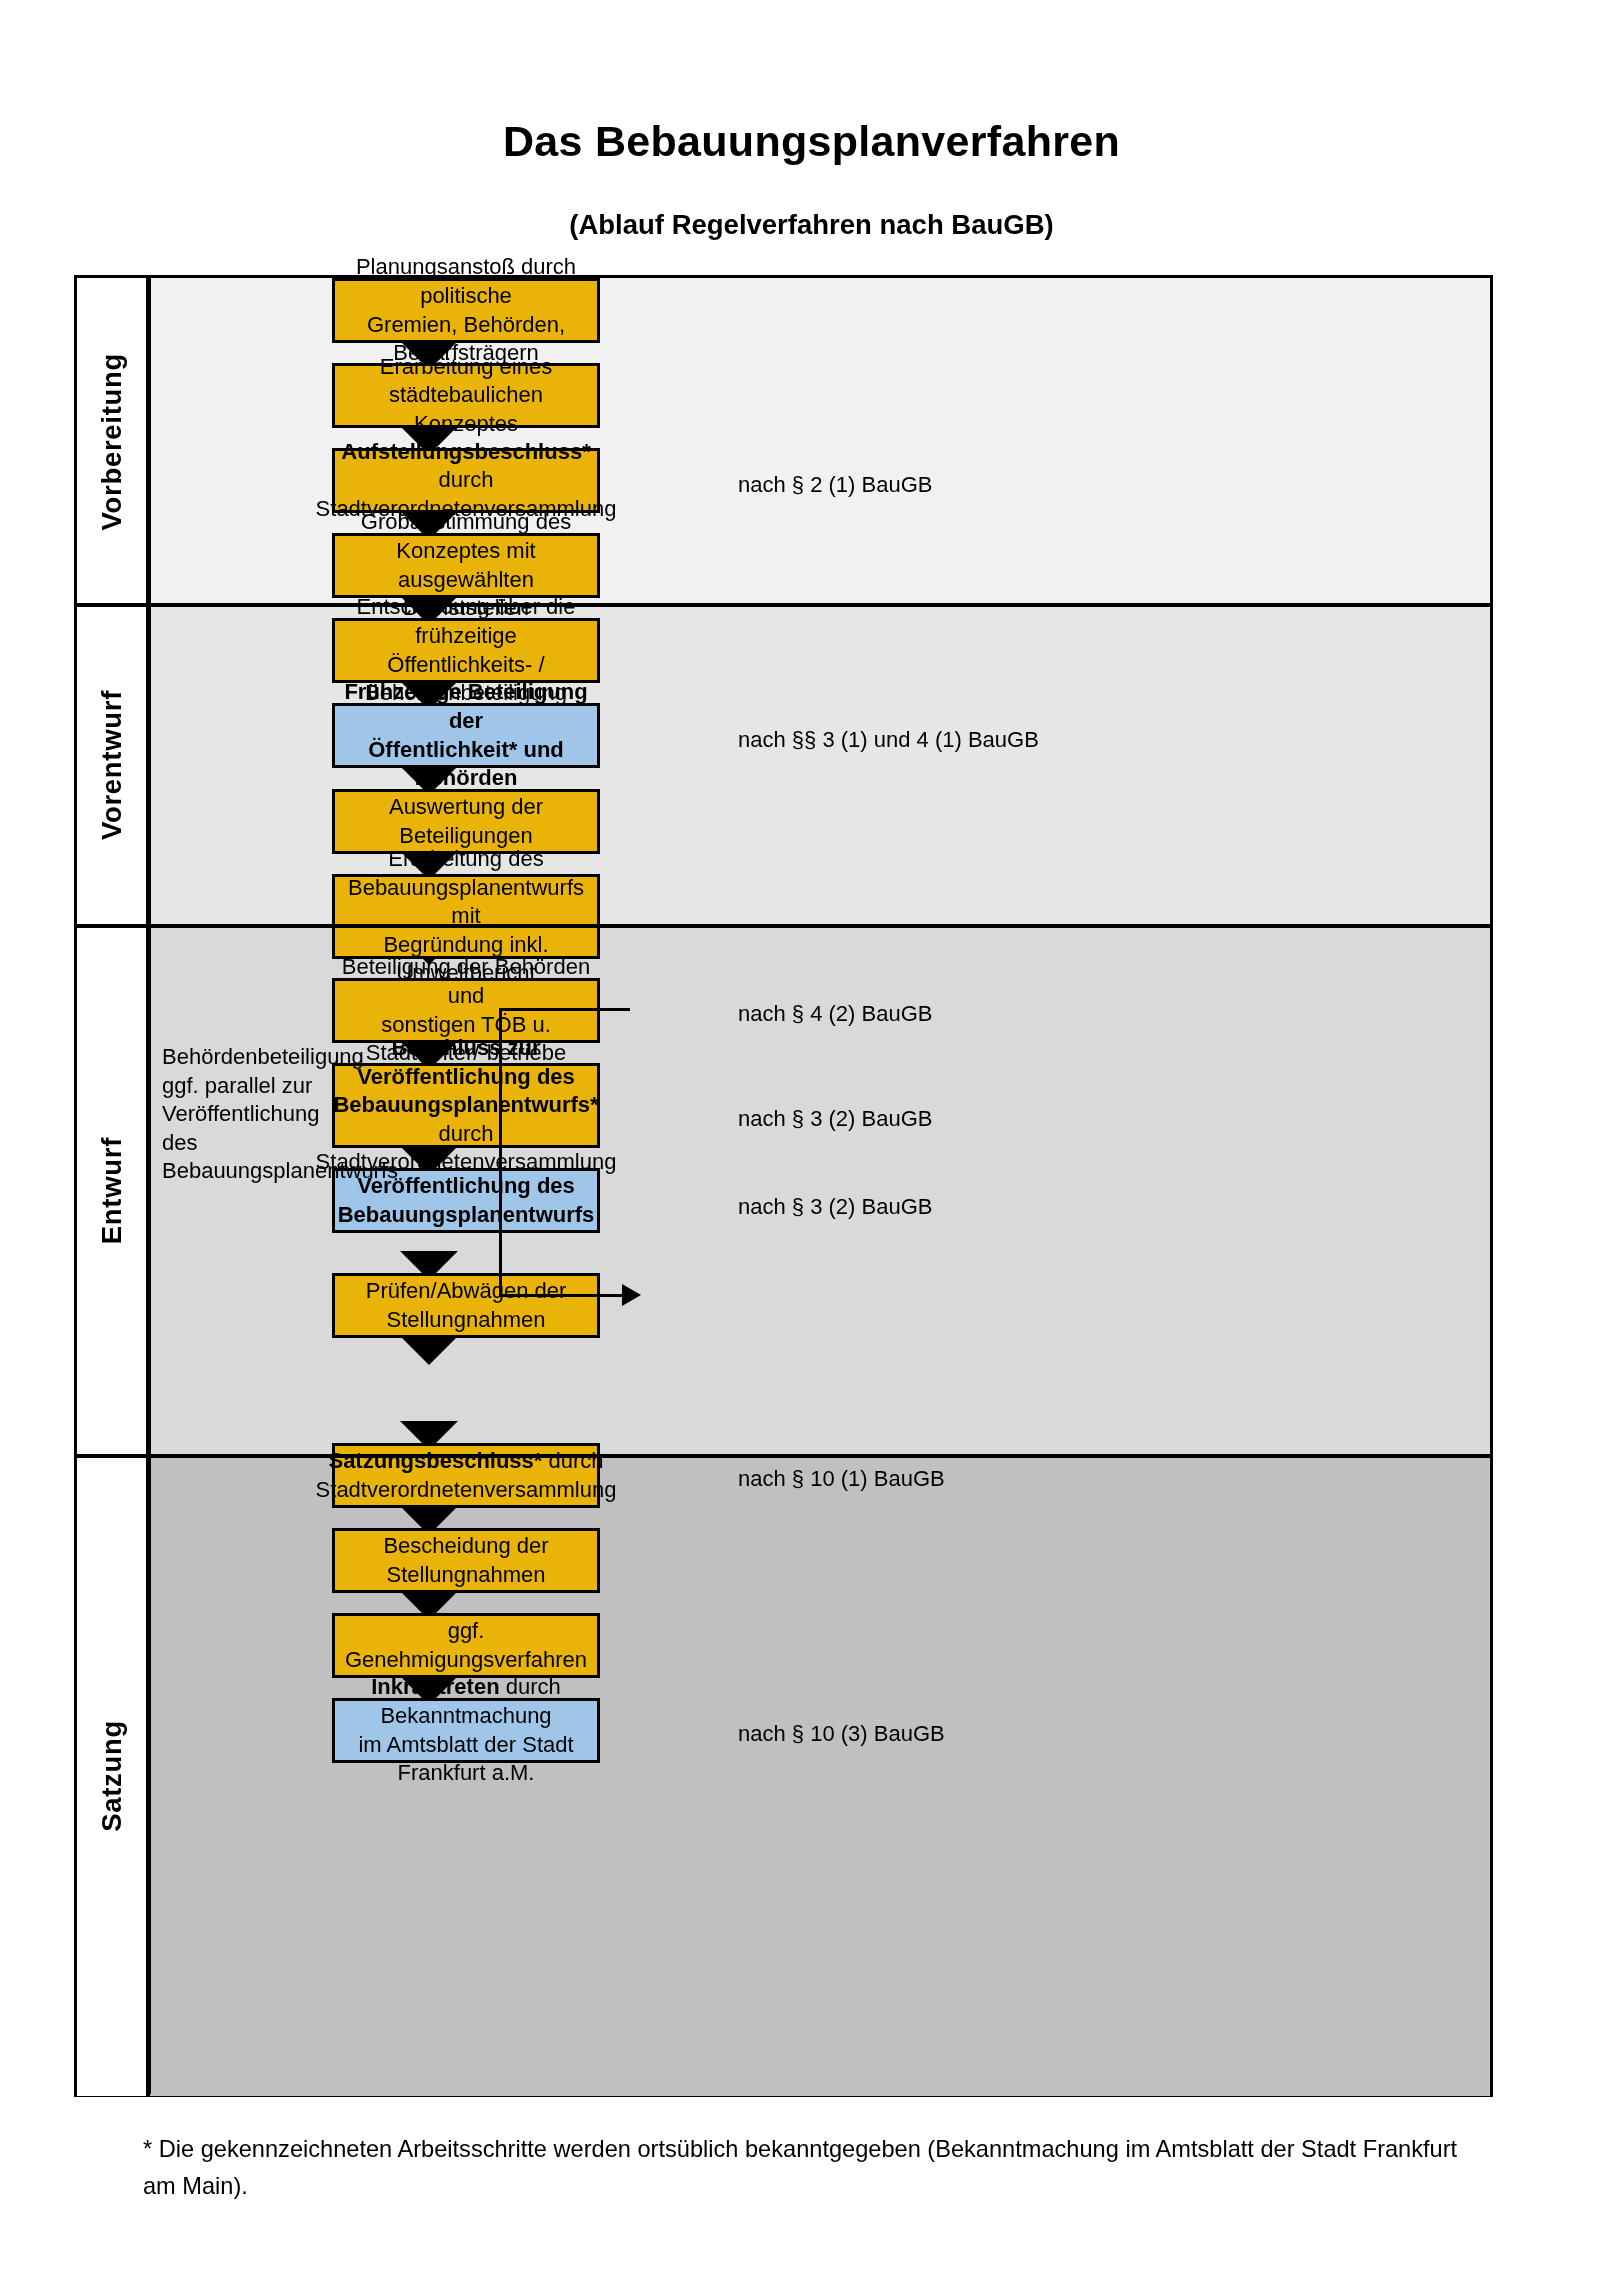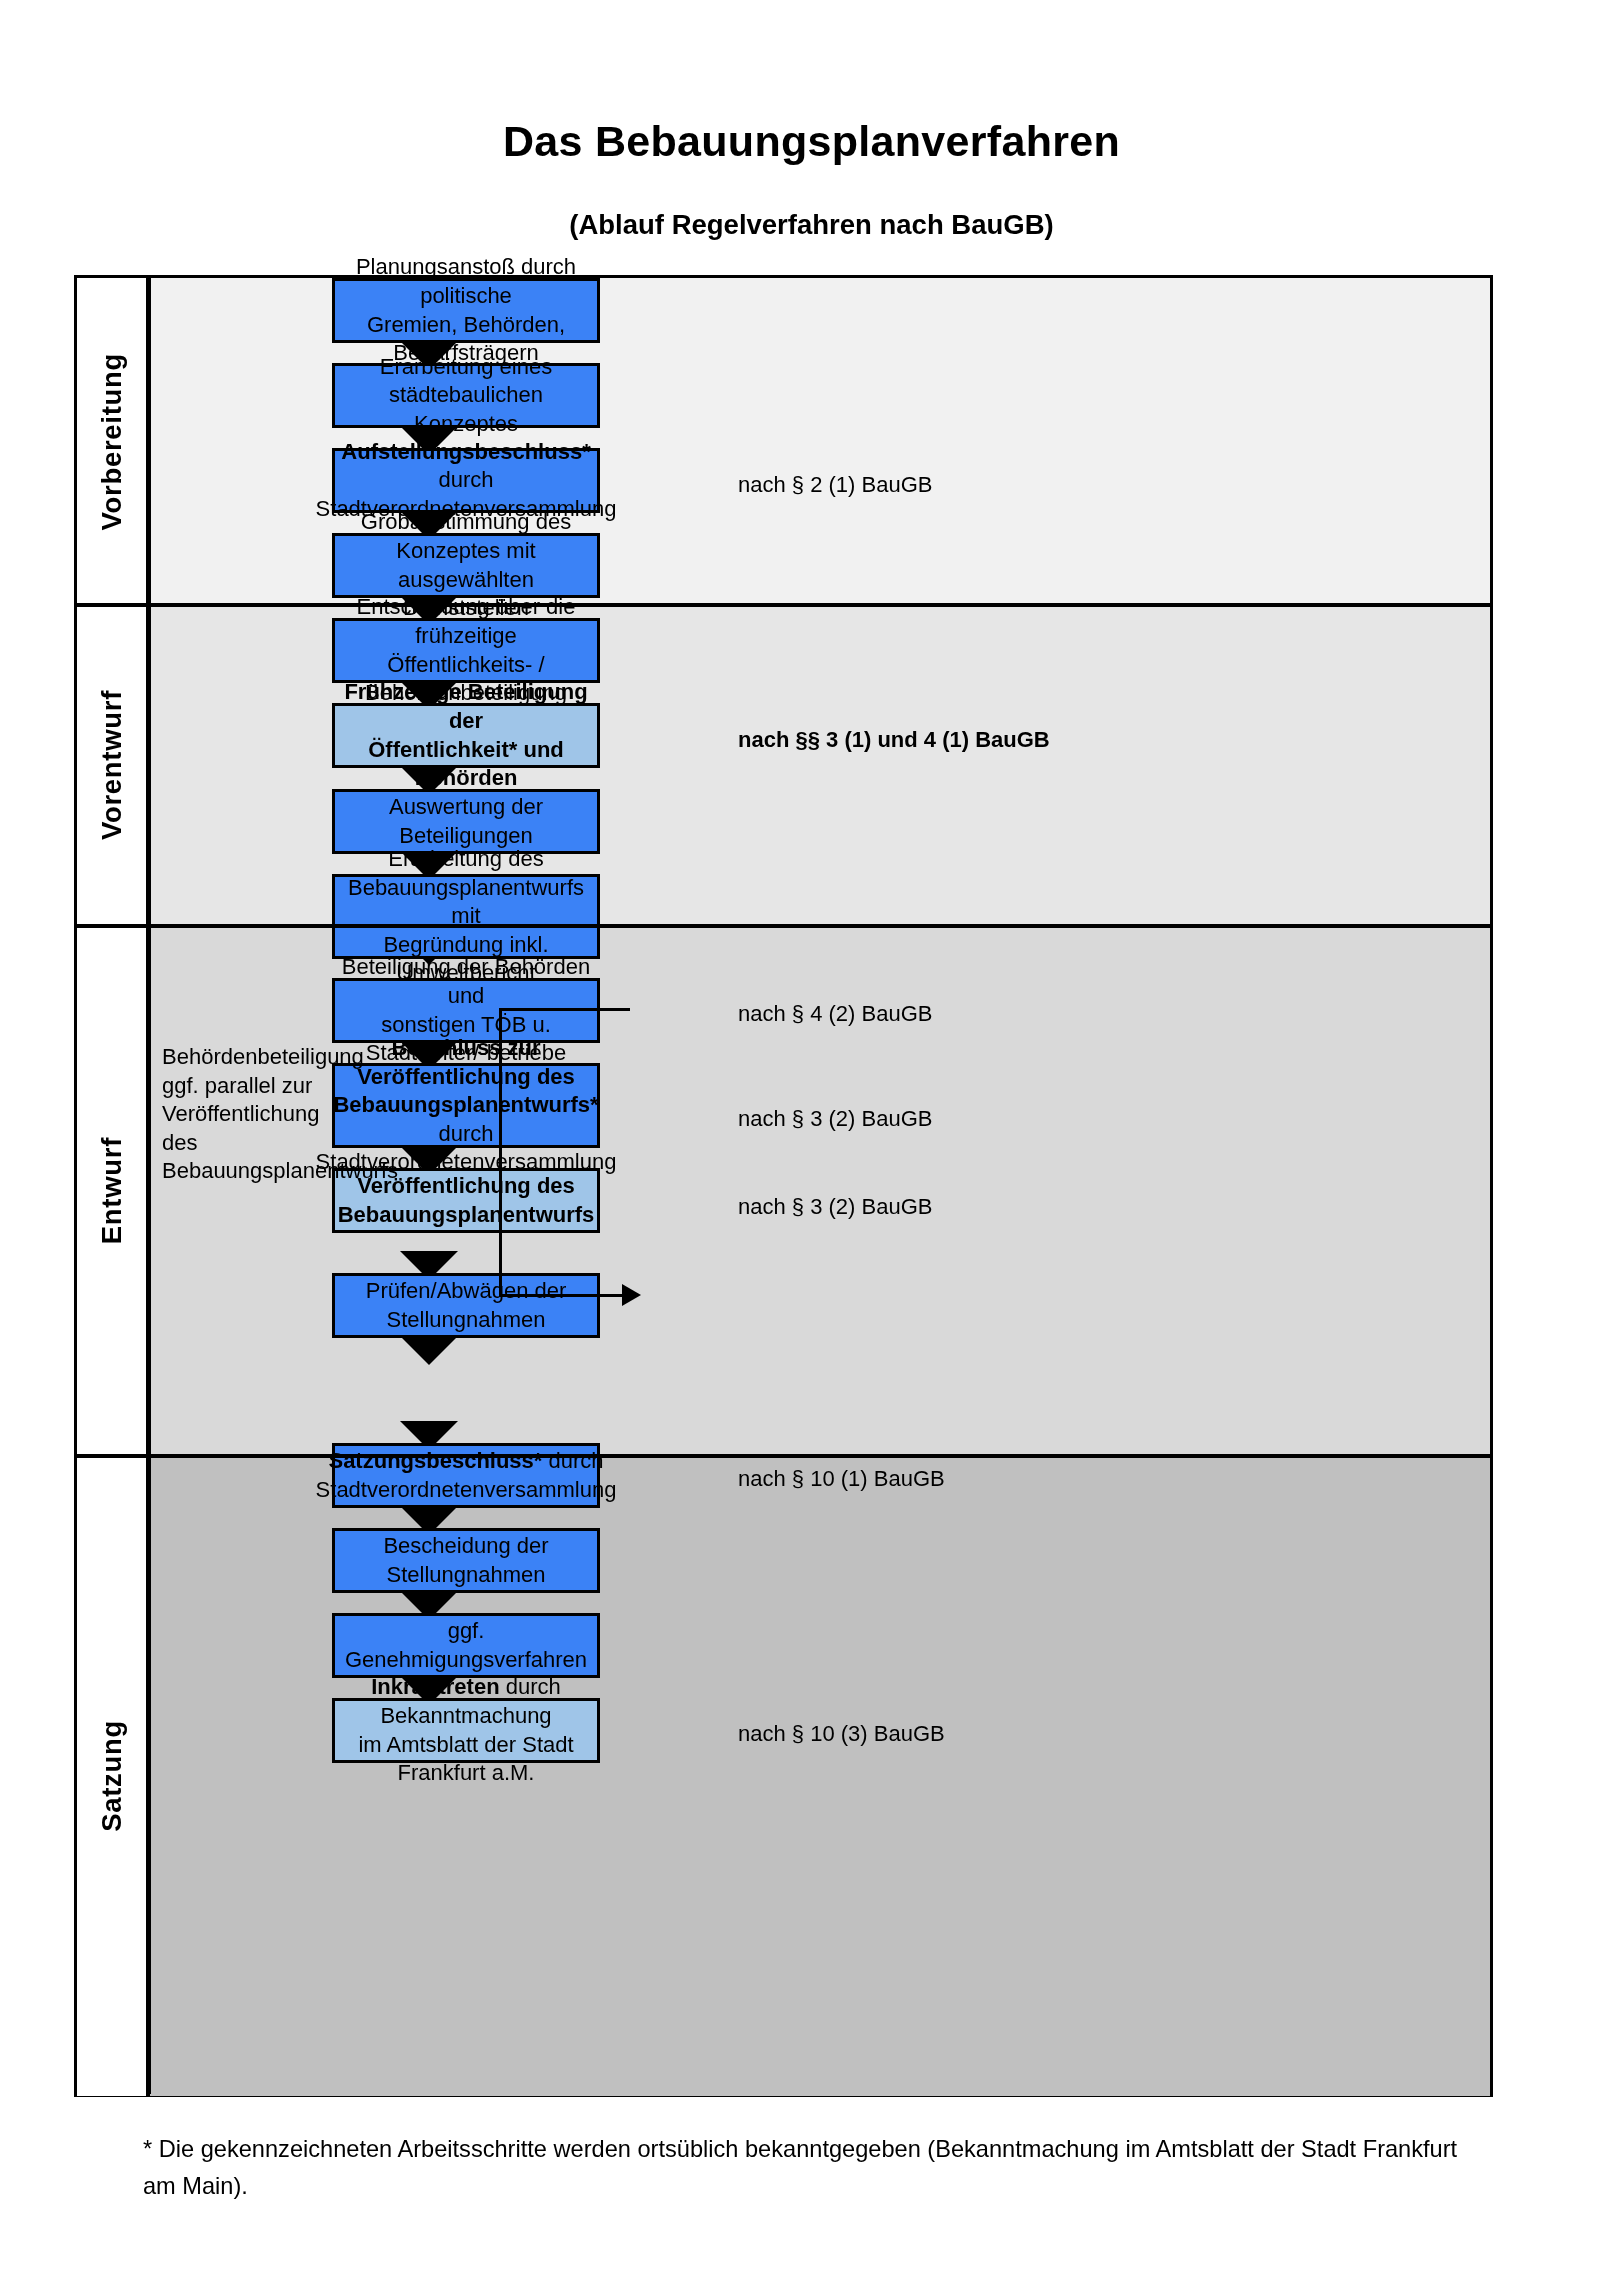--- a/index.html
+++ b/index.html
@@ -101,21 +101,21 @@
     height: 3.9px;
     background: #000;
     z-index: 7;
   }
 
   
   .pbox {
     position: absolute;
     box-sizing: border-box;
     border: 3.9px solid #000;
-    background: #3b82f6;
+    background: #eab308;
     display: flex;
     align-items: center;
     justify-content: center;
     text-align: center;
     font-size: 22px;
     line-height: 1.30;
     padding: 2.6px 6.5px;
     z-index: 4;
   }
   .pbox.blue { background: #9fc5e8; }
@@ -347,21 +347,21 @@
     </div>
 
     <div class="pbox blue" id="box-s17" style="left:255px;top:1420px;width:268px;height:65px;">
       <div>
         <b>Inkrafttreten</b><span> durch Bekanntmachung</span><br>
         <span>im Amtsblatt der Stadt Frankfurt a.M.</span>
       </div>
     </div>
 
     <div class="lawnote" style="left:661px;top:194px;">nach § 2 (1) BauGB</div>
-    <div class="lawnote" style="left:661px;top:449px;font-weight:bold;">nach §§ 3 (1) und 4 (1) BauGB</div>
+    <div class="lawnote" style="left:661px;top:449px;">nach §§ 3 (1) und 4 (1) BauGB</div>
     <div class="lawnote" style="left:661px;top:723px;">nach § 4 (2) BauGB</div>
     <div class="lawnote" style="left:661px;top:828px;">nach § 3 (2) BauGB</div>
     <div class="lawnote" style="left:661px;top:916px;">nach § 3 (2) BauGB</div>
     <div class="lawnote" style="left:661px;top:1188px;">nach § 10 (1) BauGB</div>
     <div class="lawnote" style="left:661px;top:1443px;">nach § 10 (3) BauGB</div>
 
     <div class="sidenote" style="left:85px;top:765px;width:170px;">
       <span>Behördenbeteiligung</span><br>
       <span>ggf. parallel zur</span><br>
       <span>Veröffentlichung des</span><br>

